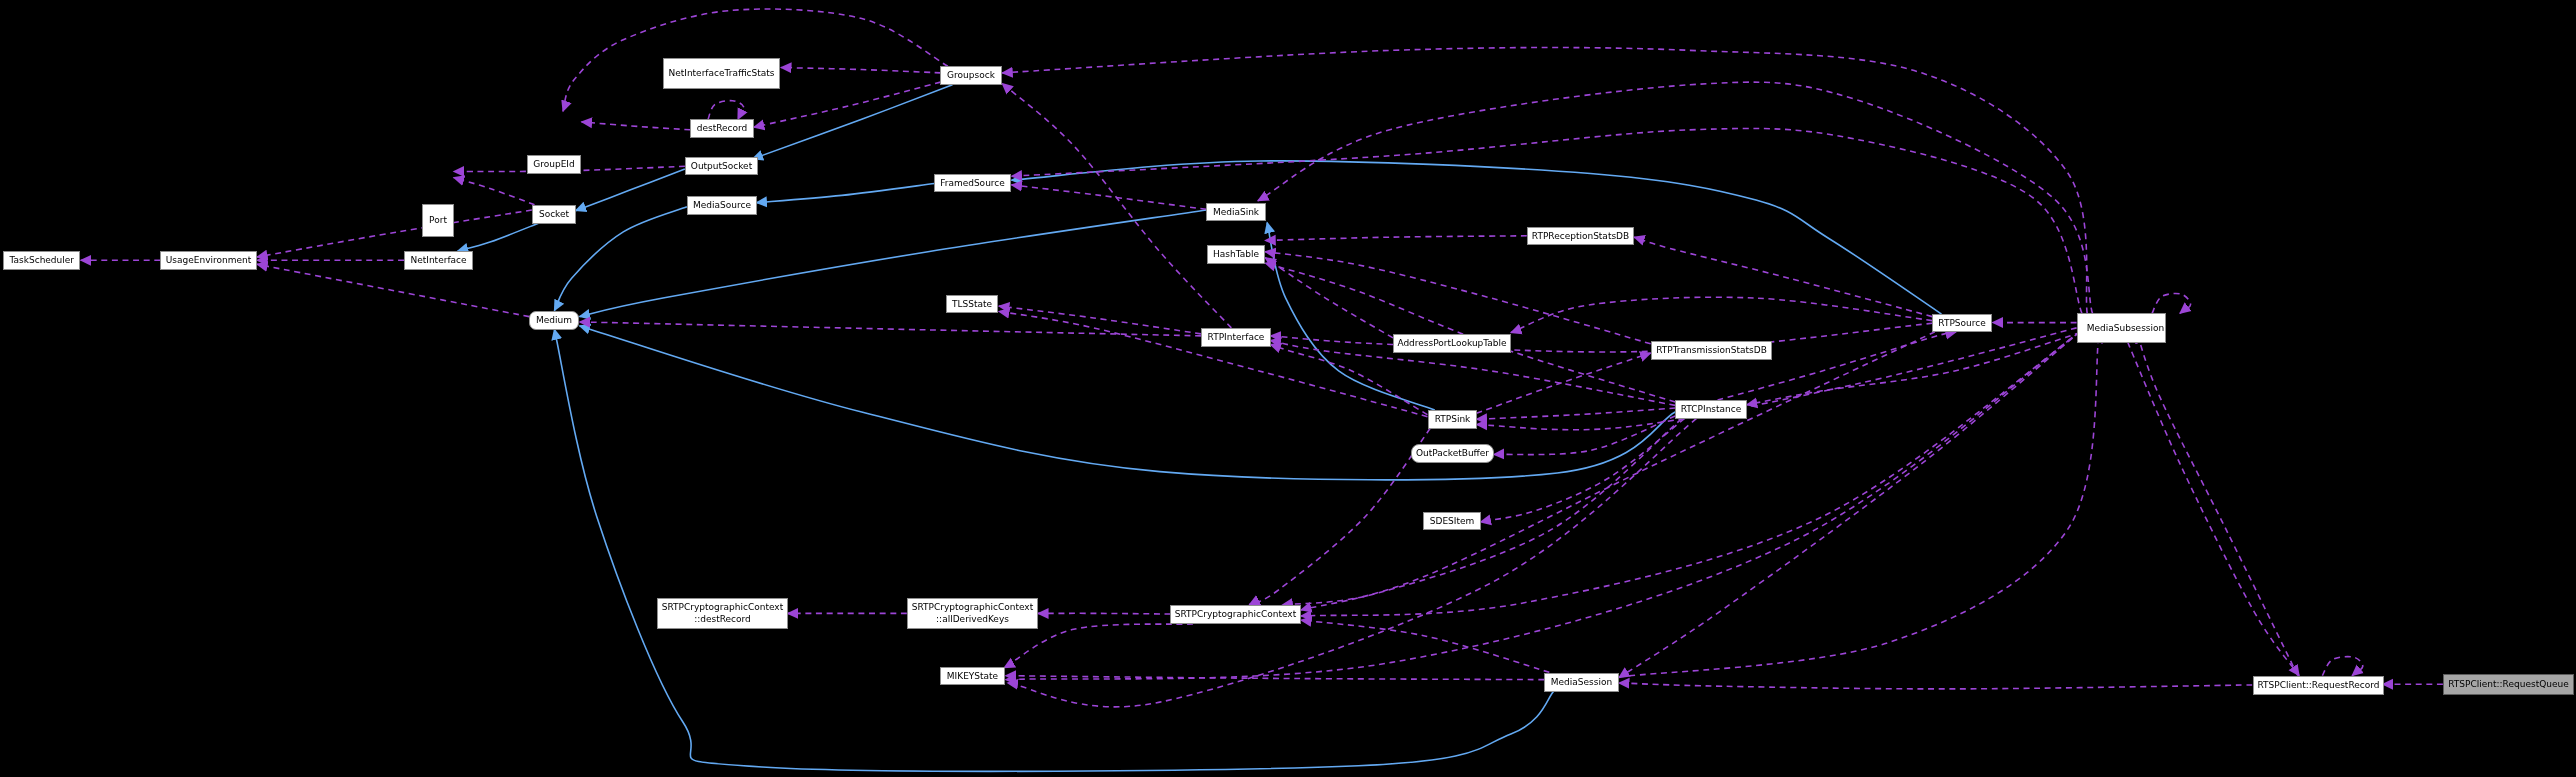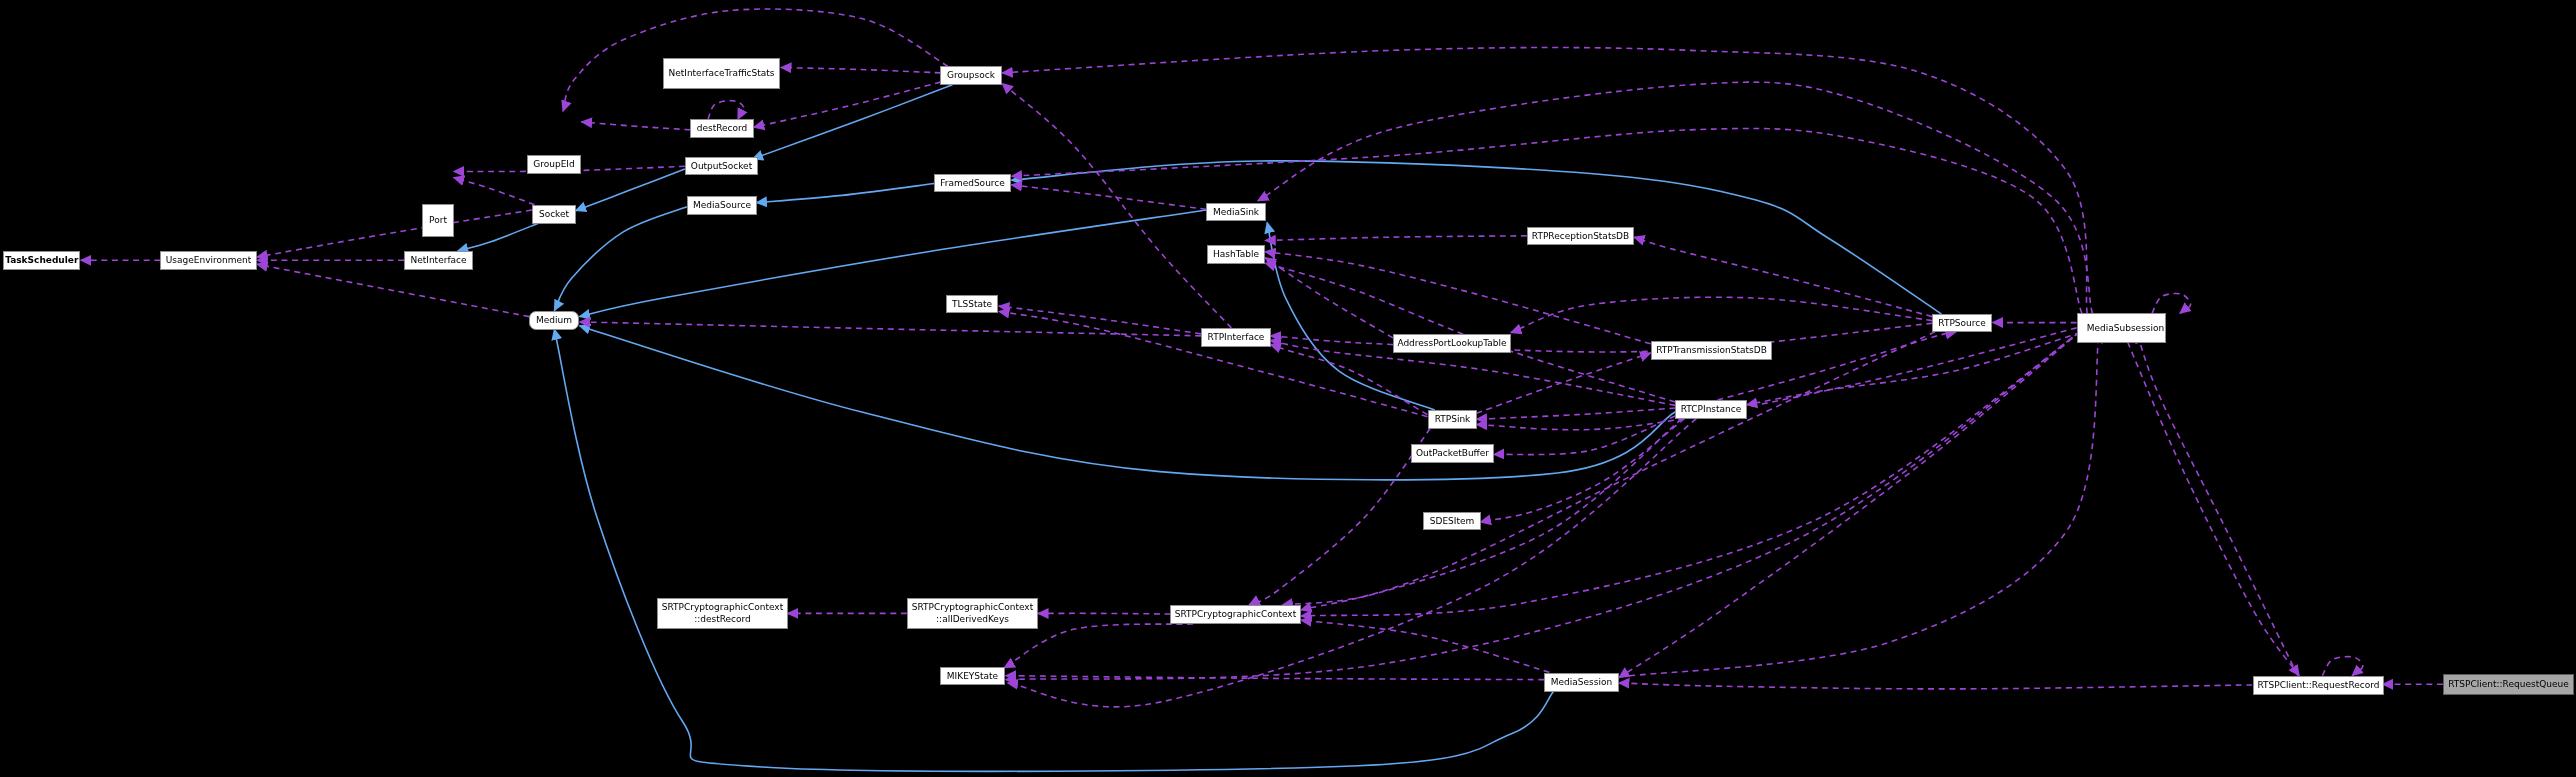--- a/index.html
+++ b/index.html
@@ -89,21 +89,21 @@
         <path d="M2338,1015 C2306.7,1005.8 2212.5,973.2 2150,960 C2087.5,946.8 1994.2,940.0 1963,936" class="edge usage" stroke="#9c45d6" marker-end="url(#arrow-usage)"></path>
         <path d="M3140,500 C3066.7,553.3 2873.3,736.7 2700,820 C2526.7,903.3 2297.2,965.7 2100,1000 C1902.8,1034.3 1614.2,1021.7 1517,1026" class="edge usage" stroke="#9c45d6" marker-end="url(#arrow-usage)"></path>
         <path d="M2920,501 C2850.0,534.2 2628.3,638.5 2500,700 C2371.7,761.5 2239.5,833.2 2150,870 C2060.5,906.8 1994.2,912.5 1963,921" class="edge usage" stroke="#9c45d6" marker-end="url(#arrow-usage)"></path>
         <path d="M3138,502 C3073.3,548.3 2889.7,712.0 2750,780 C2610.3,848.0 2431.2,885.0 2300,910 C2168.8,935.0 2019.2,926.7 1963,930" class="edge usage" stroke="#9c45d6" marker-end="url(#arrow-usage)"></path>
         <path d="M2158,647 C2141.7,669.2 2098.0,739.5 2060,780 C2022.0,820.5 1959.2,867.8 1930,890 C1900.8,912.2 1892.5,909.2 1885,913" class="edge usage" stroke="#9c45d6" marker-end="url(#arrow-usage)"></path>
         <path d="M2538,632 C2505.0,660.0 2416.3,756.2 2340,800 C2263.7,843.8 2147.5,876.2 2080,895 C2012.5,913.8 1959.2,910.0 1935,913" class="edge usage" stroke="#9c45d6" marker-end="url(#arrow-usage)"></path>
         <path d="M2560,632 C2508.3,673.3 2385.0,808.7 2250,880 C2115.0,951.3 1871.7,1034.8 1750,1060 C1628.3,1085.2 1558.3,1035.8 1520,1031" class="edge usage" stroke="#9c45d6" marker-end="url(#arrow-usage)"></path>
       </g>
   </svg>
   <div id="nodes">
-      <div class="node" style="left: 3.3px; top: 251px; width: 77px; height: 18.6px; font-weight: bold;">TaskScheduler</div>
+      <div class="node" style="left: 3.3px; top: 251px; width: 77px; height: 18.6px;">TaskScheduler</div>
       <div class="node" style="left: 160px; top: 251px; width: 97px; height: 18.6px;">UsageEnvironment</div>
       <div class="node" style="left: 404px; top: 251px; width: 69px; height: 18.6px;">NetInterface</div>
       <div class="node" style="left: 422px; top: 168px; width: 32px; height: 33px; margin-top: 36px;">Port</div>
       <div class="node" style="left: 532px; top: 205px; width: 44px; height: 18.6px;">Socket</div>
       <div class="node" style="left: 527px; top: 111px; width: 54px; height: 18.6px; margin-top: 44px;">GroupEId</div>
       <div class="node" style="left: 663px; top: 58px; width: 117px; height: 31px;">NetInterfaceTrafficStats</div>
       <div class="node" style="left: 690px; top: 119px; width: 64px; height: 18.6px;">destRecord</div>
       <div class="node" style="left: 685px; top: 157px; width: 73px; height: 18px;">OutputSocket</div>
       <div class="node" style="left: 687px; top: 196px; width: 70px; height: 18.6px;">MediaSource</div>
       <div class="node" style="left: 940px; top: 66px; width: 62px; height: 18.6px;">Groupsock</div>
@@ -111,21 +111,21 @@
       <div class="node" style="left: 1206px; top: 203px; width: 60px; height: 18px;">MediaSink</div>
       <div class="node" style="left: 1207px; top: 245px; width: 58px; height: 18.6px;">HashTable</div>
       <div class="node" style="left: 946px; top: 295px; width: 52px; height: 18px;">TLSState</div>
       <div class="node" style="left: 1201px; top: 328px; width: 70px; height: 18.6px;">RTPInterface</div>
       <div class="node" style="left: 529px; top: 311px; width: 50px; height: 18.6px; border-radius: 7px;">Medium</div>
       <div class="node" style="left: 1393px; top: 334px; width: 118px; height: 18.6px;">AddressPortLookupTable</div>
       <div class="node" style="left: 1527px; top: 227px; width: 107px; height: 18px;">RTPReceptionStatsDB</div>
       <div class="node" style="left: 1651px; top: 341px; width: 121px; height: 18.6px;">RTPTransmissionStatsDB</div>
       <div class="node" style="left: 1675px; top: 400px; width: 72px; height: 18.6px;">RTCPInstance</div>
       <div class="node" style="left: 1428px; top: 410px; width: 49px; height: 18.6px;">RTPSink</div>
-      <div class="node" style="left: 1411px; top: 444px; width: 83px; height: 18.6px;">OutPacketBuffer</div>
+      <div class="node" style="left: 1411px; top: 444px; width: 83px; height: 18.6px; border-radius: 8px;">OutPacketBuffer</div>
       <div class="node" style="left: 1423px; top: 512px; width: 58px; height: 18px;">SDESItem</div>
       <div class="node" style="left: 657px; top: 598px; width: 131px; height: 30.5px; flex-direction: column;">
         <div>SRTPCryptographicContext</div>
         <div>::destRecord</div>
       </div>
       <div class="node" style="left: 907px; top: 598px; width: 131px; height: 30.5px; flex-direction: column;">
         <div>SRTPCryptographicContext</div>
         <div>::allDerivedKeys</div>
       </div>
       <div class="node" style="left: 1170px; top: 605px; width: 131px; height: 19px;">SRTPCryptographicContext</div>

